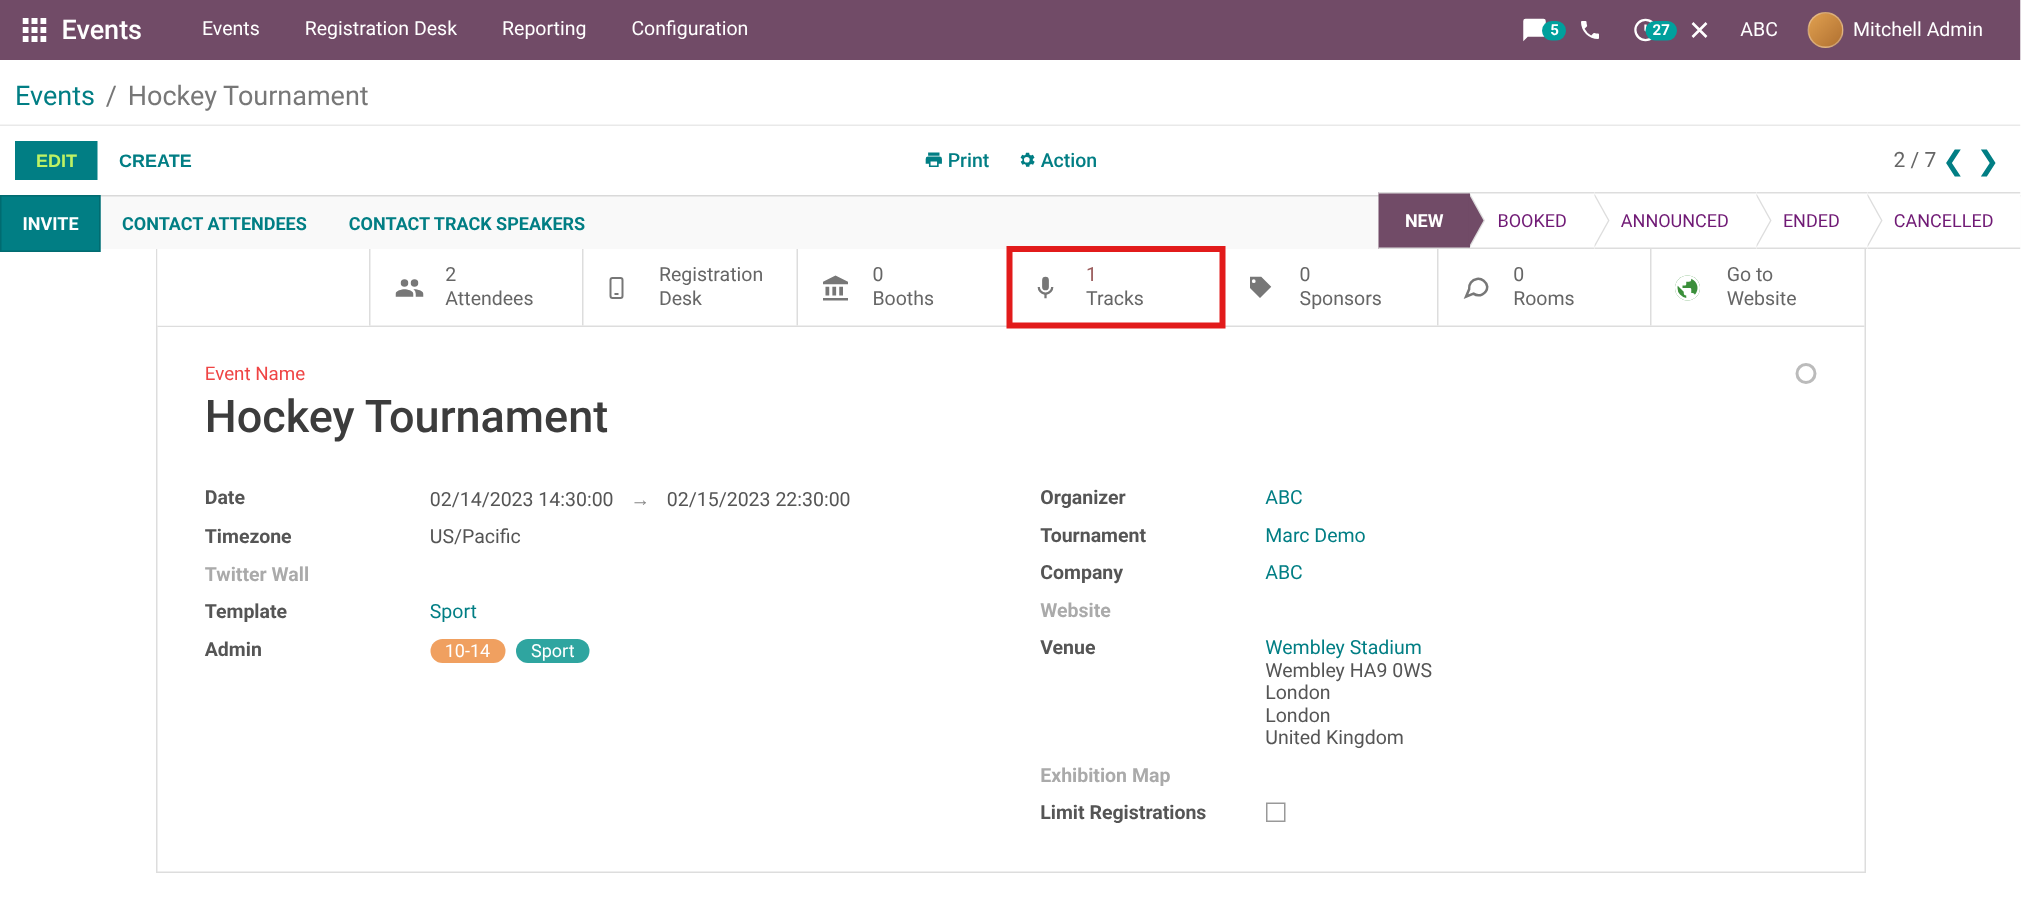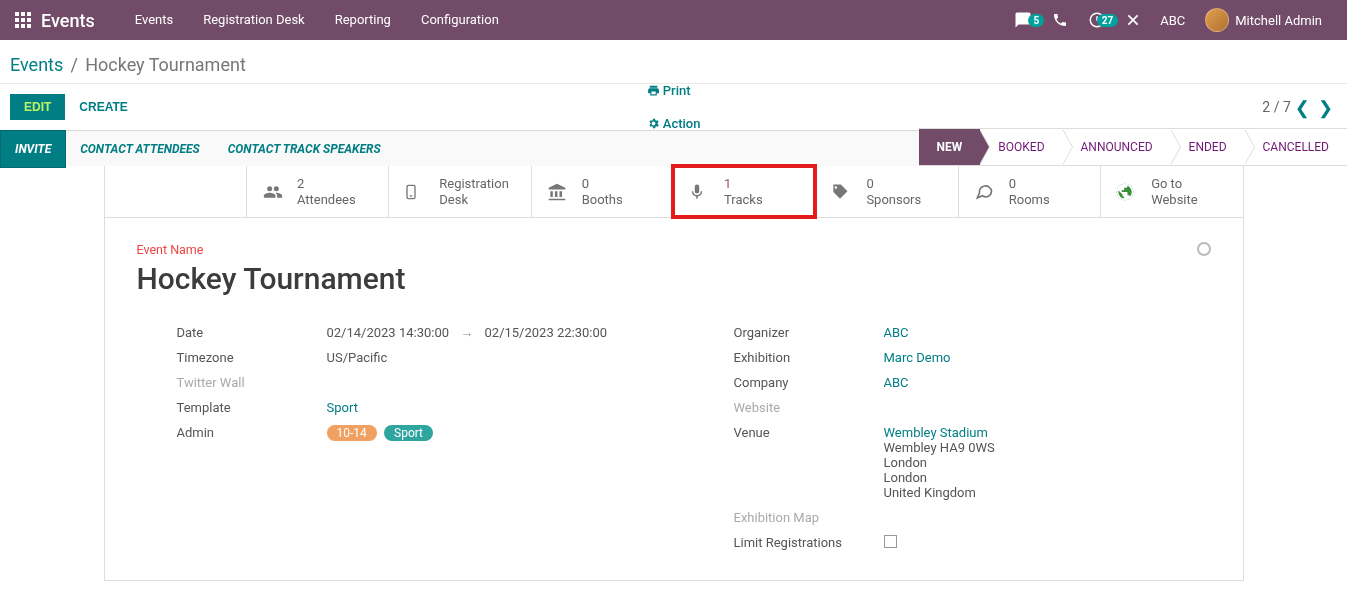--- a/index.html
+++ b/index.html
@@ -18,30 +18,30 @@
   
   .crumb-row { padding: 14px 10px 8px 10px; border-bottom:1px solid #e9e9e9; }
   .crumb-row a { color: #017e84; font-size: 18px; text-decoration:none;}
   .crumb-row .sep { color:#777; margin:0 4px; font-size:18px;}
   .crumb-row .current { color:#777; font-size:18px;}
   
   
   .control-row { padding: 10px 10px; display:flex; align-items:center; }
   .btn-edit { background:#017e84; color:#bef264; border:none; padding:6px 14px; font-weight:bold; font-size:12px; cursor:pointer;}
   .btn-create { color:#017e84; background:none; border:none; padding:6px 14px; font-weight:bold; font-size:12px; cursor:pointer;}
-  .control-center { position:absolute; left:50%; transform:translateX(-50%); display:flex; gap:18px;flex-direction:column;}
+  .control-center { position:absolute; left:50%; transform:translateX(-50%); display:flex; gap:18px;}
   .control-center .item { color:#017e84; font-weight:500; cursor:pointer; font-size:13px;}
   .control-right { margin-left:auto; display:flex; align-items:center; }
   .pager { color:#666; font-size:14px;}
   .chev { color:#017e84; cursor:pointer; padding:0 4px; font-size:18px;}
   
   
   .status-bar { display:flex; border-top:1px solid #d9d9d9; background:#f9f9f9; height:36px;}
   .status-left { display:flex; align-items:center;}
-  .sb-btn { padding:0 14px; font-weight:bold; font-size:12px; color:#017e84; line-height:36px; cursor:pointer;font-style:italic;}
+  .sb-btn { padding:0 14px; font-weight:bold; font-size:12px; color:#017e84; line-height:36px; cursor:pointer;}
   .sb-btn.primary { background:#017e84; color:#fff; border:1px solid #016b70;}
   .status-right { margin-left:auto; display:flex;align-items:flex-end;}
   .stage { padding:0 18px; line-height:36px; font-size:12px; color:#701a75; background:#fff; position:relative; border-top:1px solid #ddd; border-bottom:1px solid #ddd;}
   .stage::after { content:""; position:absolute; right:-9px; top:0; width:0; height:0; border-top:18px solid transparent; border-bottom:18px solid transparent; border-left:10px solid #fff; z-index:2;}
   .stage::before { content:""; position:absolute; right:-10px; top:0; width:0; height:0; border-top:18px solid transparent; border-bottom:18px solid transparent; border-left:10px solid #ddd; z-index:1;}
   .stage.active { background:#714B67; color:#fff; font-weight:bold;}
   .stage.active::after { border-left-color:#714B67;}
   .stage:last-child::after, .stage:last-child::before { display:none;}
   
   
@@ -57,21 +57,21 @@
   .smartbtn.hl .num { color:#9a5b5b;}
   
   
   .sheet { padding:24px 32px; position:relative;}
   .fieldlabel-sm { color:#ef4444; font-size:12.5px; margin-bottom:4px;}
   .title { font-size:30px; font-weight:500; color:#3c3c3c; margin-bottom:24px;}
   .status-dot { width:14px; height:14px; border:2px solid #bbb; border-radius:50%; position:absolute; top:24px; right:32px;}
   .cols { display:flex; gap:40px;}
   .col { flex:1;}
   .frow { display:flex; padding:5px 0; font-size:13px;}
-  .flabel { width:150px; color:#555; font-weight:400;margin-left:40px;}
+  .flabel { width:150px; color:#555; font-weight:700;}
   .flabel.muted { color:#aaa;}
   .fval { flex:1; color:#555;}
   .fval.link { color:#017e84;}
   .arrow-right { margin:0 8px; color:#888;}
   .tag { display:inline-block; border-radius:12px; padding:1px 10px; font-size:12px; color:#fff; margin-right:4px;}
   .tag.orange { background:#f0a060;}
   .tag.teal { background:#2fa5a0;}
   .checkbox { width:13px; height:13px; border:1px solid #999; display:inline-block;}
   
   svg { display:block;}
@@ -294,21 +294,21 @@
           </span>
         </div>
       </div>
 
       <div class="col">
         <div class="frow">
           <span class="flabel">Organizer</span>
           <span class="fval link">ABC</span>
         </div>
         <div class="frow">
-          <span class="flabel">Exhibition</span>
+          <span class="flabel">Tournament</span>
           <span class="fval link">Marc Demo</span>
         </div>
         <div class="frow">
           <span class="flabel">Company</span>
           <span class="fval link">ABC</span>
         </div>
         <div class="frow">
           <span class="flabel muted">Website</span>
           <span class="fval"></span>
         </div>

